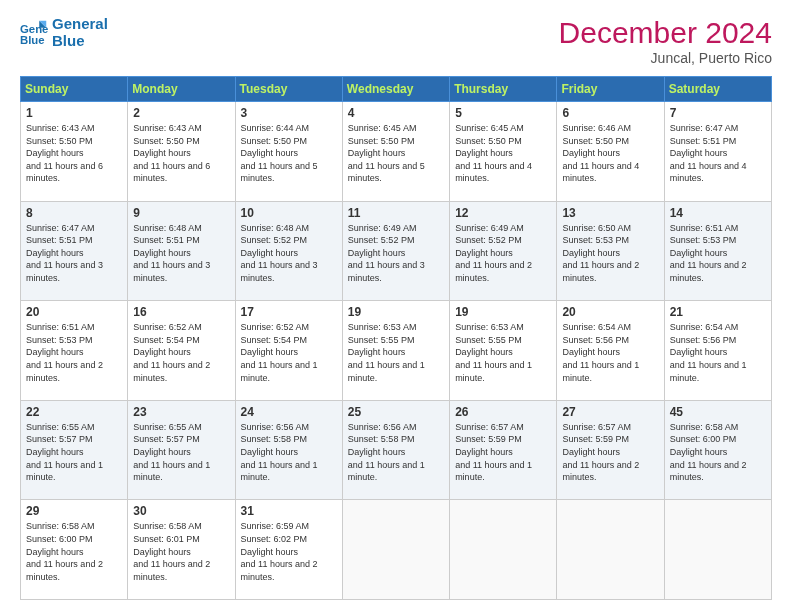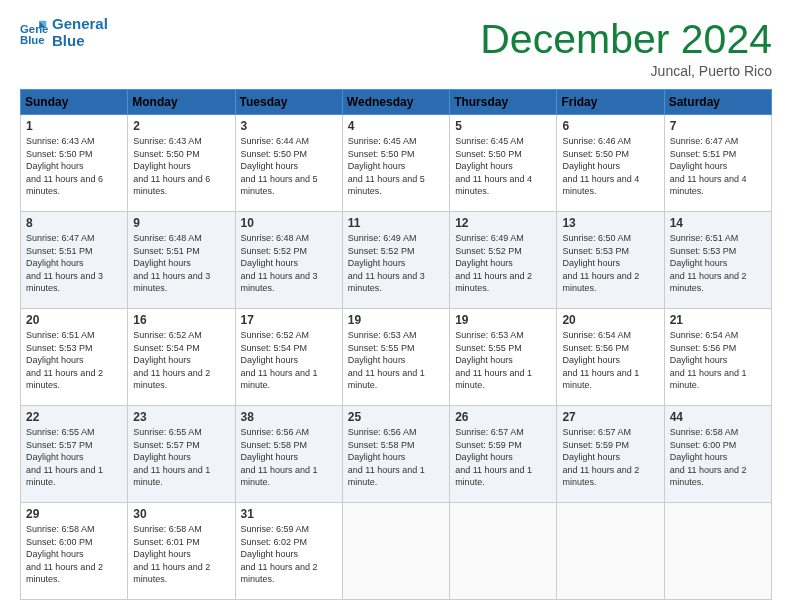--- a/index.html
+++ b/index.html
@@ -29,38 +29,38 @@
       gap: 4px;
     }
     .logo-icon {
       width: 28px;
       height: 28px;
     }
     .title-block {
       text-align: right;
     }
     .main-title {
-      font-size: 41px;
+      font-size: 30px;
       font-weight: normal;
-      color: #15803d;
+      color: #be185d;
     }
     .subtitle {
       font-size: 14px;
       color: #555;
     }
     .calendar {
       flex: 1;
       border: 1px solid #ccc;
       border-collapse: collapse;
       width: 100%;
       table-layout: fixed;
     }
     .calendar th {
       background: #2b6cb0;
-      color: #000000;
+      color: #bef264;
       font-size: 12px;
       font-weight: bold;
       padding: 5px 4px;
       text-align: left;
       border: 1px solid #4a90d9;
     }
     .calendar td {
       vertical-align: top;
       padding: 4px 5px;
       font-size: 9.5px;
@@ -334,21 +334,21 @@
           <td>
         <span class="day-num">23</span>
         <div class="day-info">
           Sunrise: 6:55 AM<br>
           Sunset: 5:57 PM<br>
           Daylight hours<br>
           and 11 hours and 1 minute.
         </div>
       </td>
           <td>
-        <span class="day-num">38</span>
+        <span class="day-num">24</span>
         <div class="day-info">
           Sunrise: 6:56 AM<br>
           Sunset: 5:58 PM<br>
           Daylight hours<br>
           and 11 hours and 1 minute.
         </div>
       </td>
           <td>
         <span class="day-num">25</span>
         <div class="day-info">
@@ -370,21 +370,21 @@
           <td>
         <span class="day-num">27</span>
         <div class="day-info">
           Sunrise: 6:57 AM<br>
           Sunset: 5:59 PM<br>
           Daylight hours<br>
           and 11 hours and 2 minutes.
         </div>
       </td>
           <td>
-        <span class="day-num">44</span>
+        <span class="day-num">45</span>
         <div class="day-info">
           Sunrise: 6:58 AM<br>
           Sunset: 6:00 PM<br>
           Daylight hours<br>
           and 11 hours and 2 minutes.
         </div>
       </td>
         </tr>
         <tr>
           <td>

